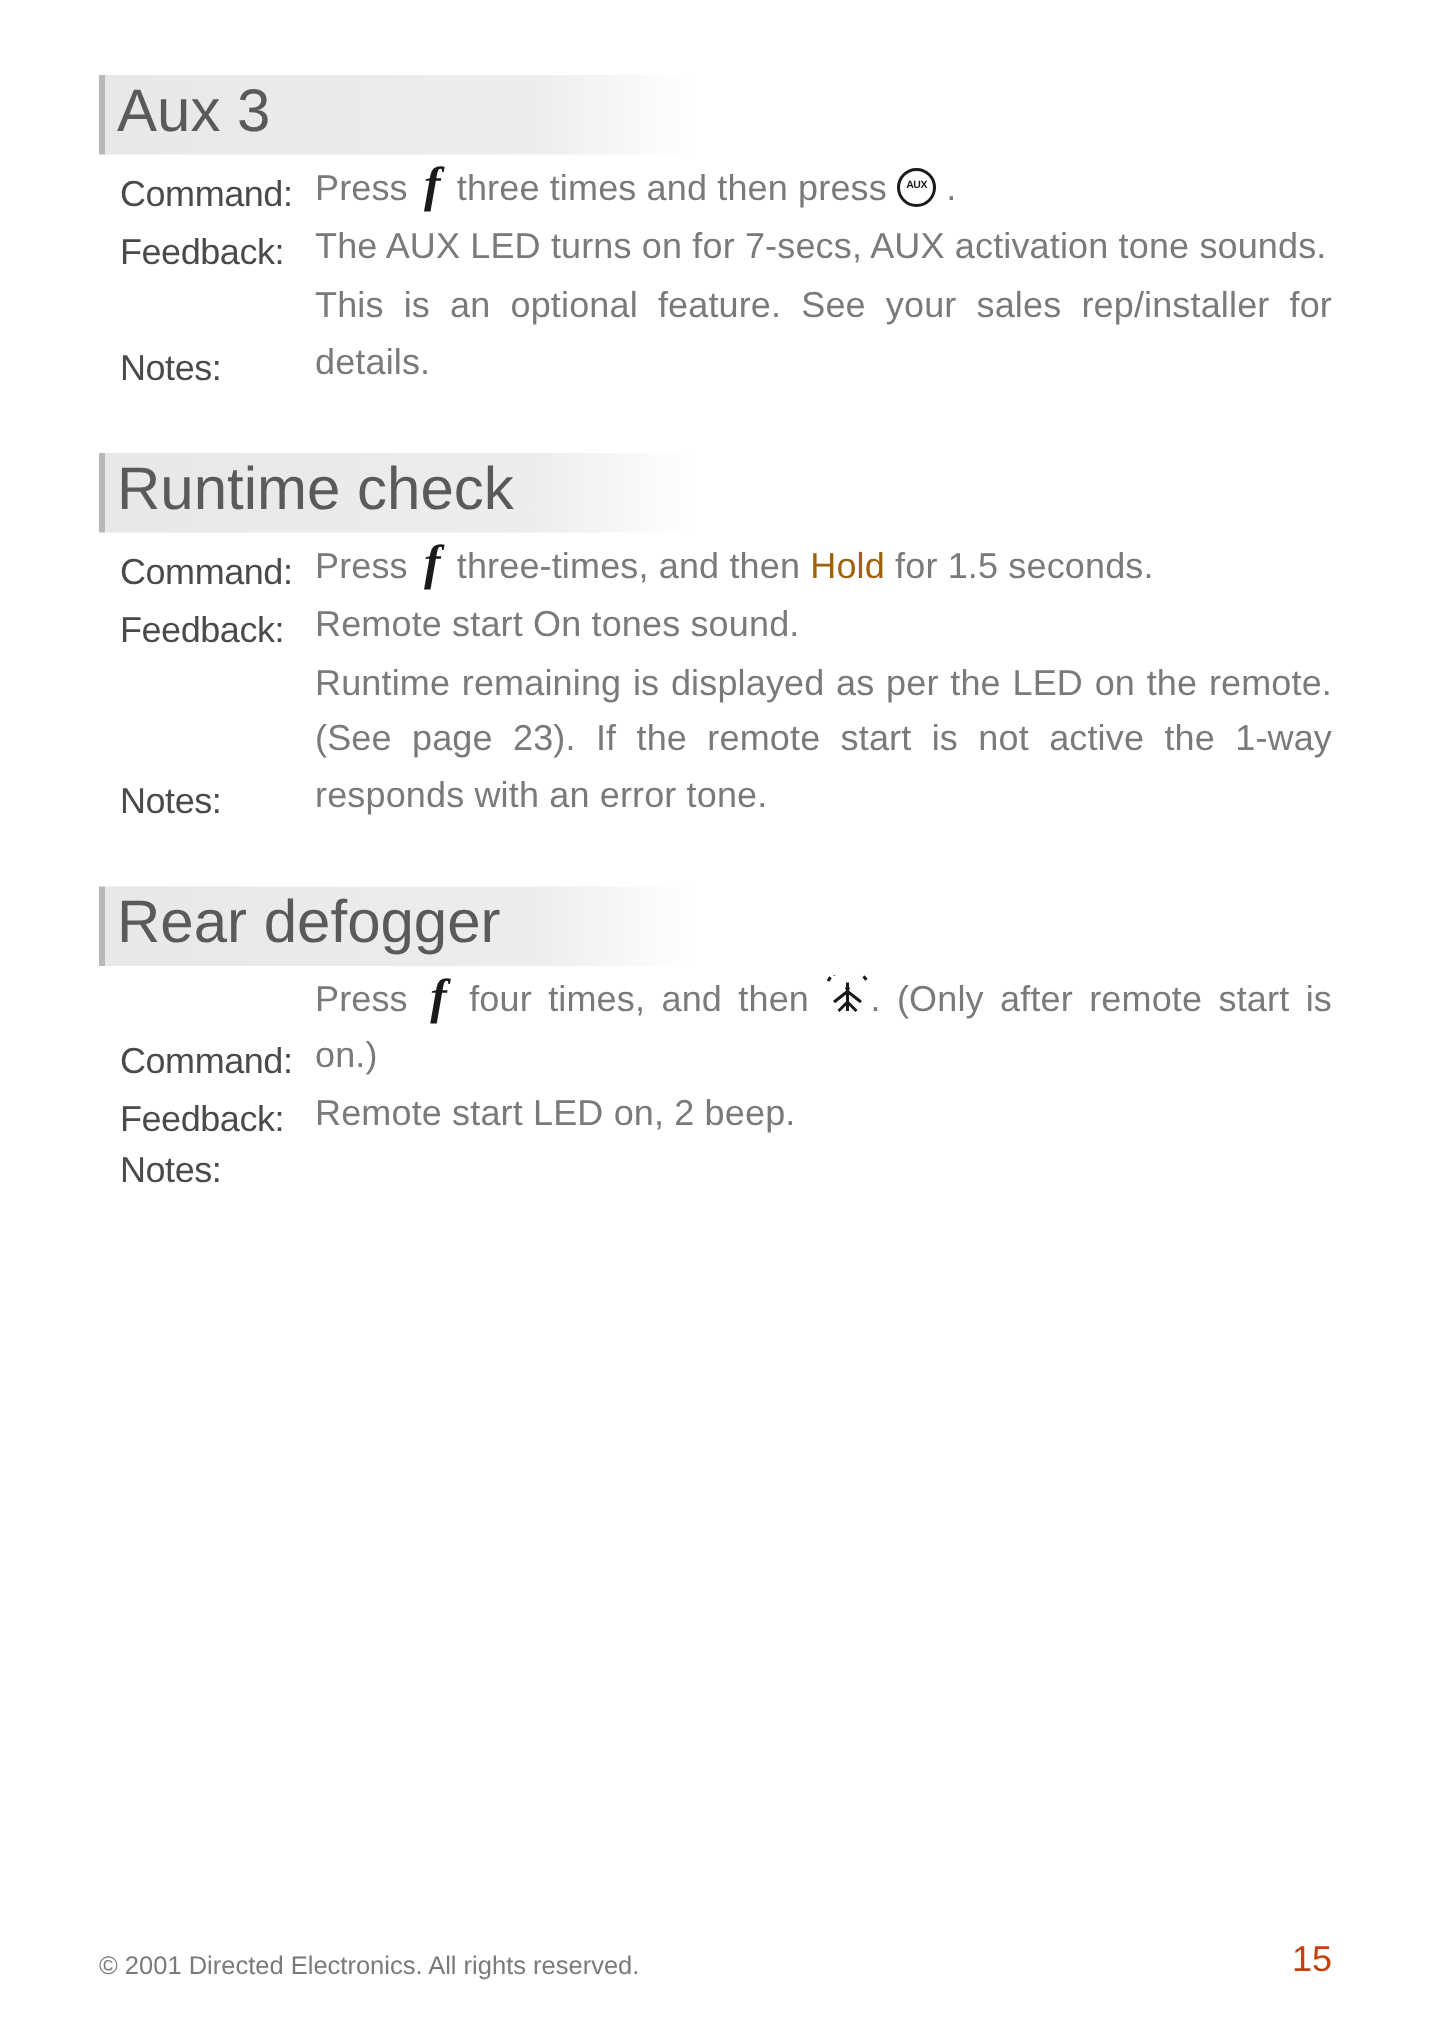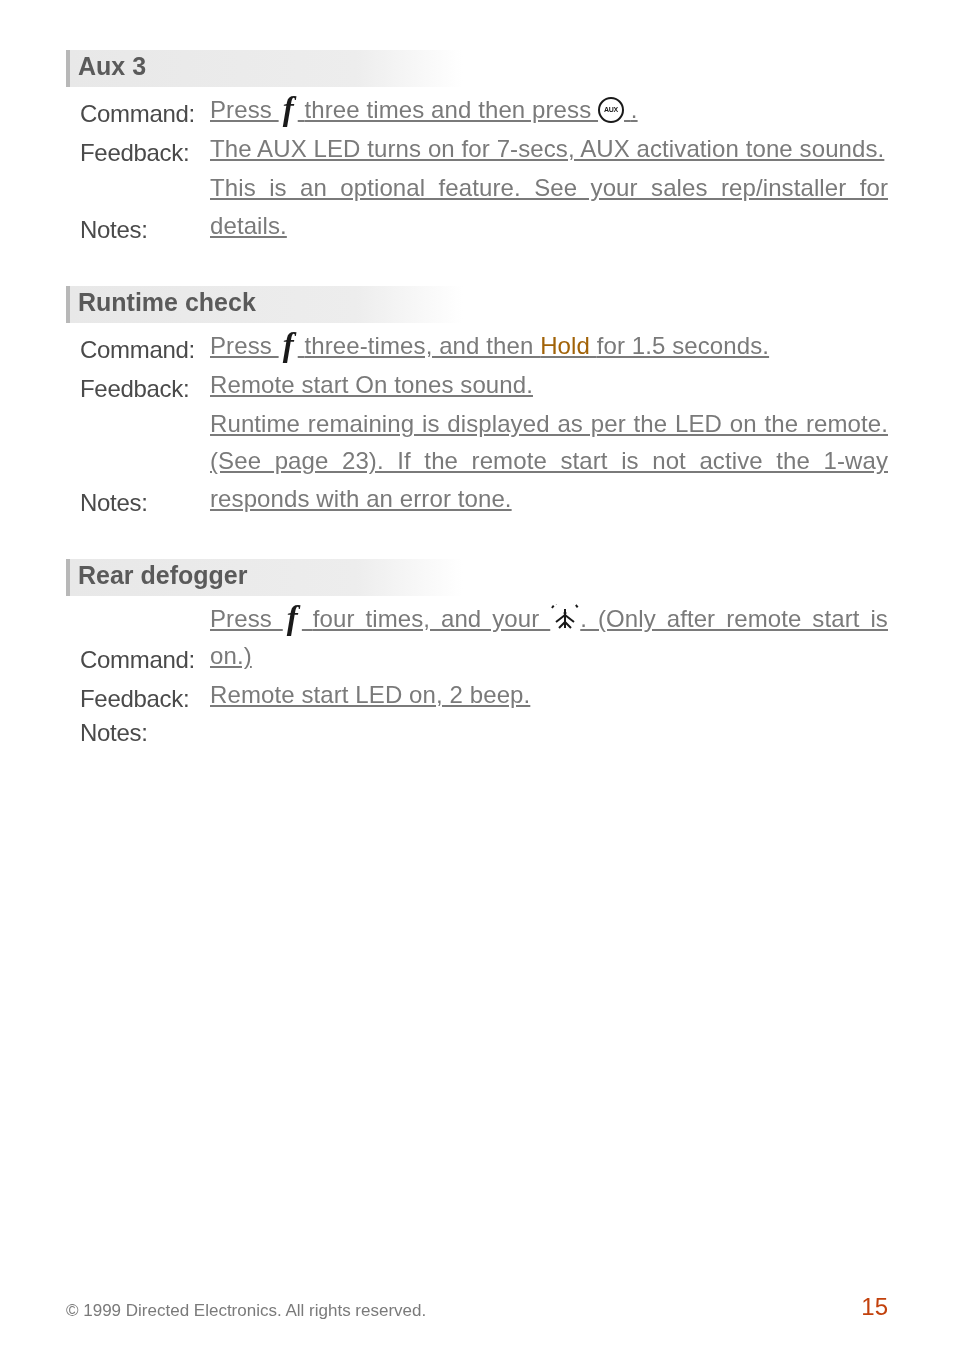--- a/index.html
+++ b/index.html
@@ -11,23 +11,23 @@
       width: 954px;
       height: 1359px;
       font-family: 'Futura', 'Century Gothic', 'Avant Garde', sans-serif;
       font-weight: 300;
       background: #ffffff;
       color: #6b6b6b;
       position: relative;
       padding: 50px 66px 40px 66px;
     }
     .section-heading {
-      font-size: 25px;
+      font-size: 40px;
       color: #5a5a5a;
-      font-weight: 700;
+      font-weight: 400;
       border-left: 4px solid #B8B8B8;
       padding-left: 8px;
       padding-top: 2px;
       padding-bottom: 6px;
       background: linear-gradient(to right, #E8E8E8 0%, #EDEDED 35%, #ffffff 48%);
       display: block;
       margin-bottom: 4px;
     }
     .content-block {
       padding-left: 14px;
@@ -48,21 +48,20 @@
       padding-top: 4px;
     }
     .value-col {
       flex: 1;
       font-size: 24px;
       color: #7a7a7a;
       font-weight: 300;
       line-height: 1.55;
       text-align: justify;
       letter-spacing: 0.1px;
-      text-decoration: underline;
     }
     .value-col .bold {
       color: #a16207;
       font-weight: 500;
     }
     .f-icon {
       font-family: 'Brush Script MT', 'Lucida Handwriting', cursive;
       font-size: 33px;
       font-weight: bold;
       font-style: italic;
@@ -172,21 +171,21 @@
   </div>
 </div>
 
 <div class="section-heading">Rear defogger</div>
 <div class="content-block">
   <div class="row">
     <div class="label-col"><span>Command</span>:</div>
     <div class="value-col">
       <span>Press </span>
       <span class="f-icon">f</span>
-      <span> four times, and your </span>
+      <span> four times, and then </span>
       <span class="defog-icon">
         <svg width="30" height="26" viewBox="0 0 30 26">
           <path d="M 2 4 A 15 15 0 0 1 28 4" fill="none" stroke="#1a1a1a" stroke-width="2" stroke-dasharray="3,2.5"></path>
           <line x1="15" y1="5" x2="15" y2="24" stroke="#1a1a1a" stroke-width="2"></line>
           <circle cx="15" cy="9" r="1.5" fill="#1a1a1a"></circle>
           <path d="M 9 24 L 15 18 L 21 24" fill="none" stroke="#1a1a1a" stroke-width="2"></path>
           <path d="M 6 18 L 15 11 L 24 18" fill="none" stroke="#1a1a1a" stroke-width="2"></path>
         </svg>
       </span><span>. (Only after remote start is on.)</span>
     </div>
@@ -194,15 +193,15 @@
   <div class="row">
     <div class="label-col"><span>Feedback</span>:</div>
     <div class="value-col">Remote start LED on, 2 beep.</div>
   </div>
   <div class="row">
     <div class="label-col"><span>Notes</span>:</div>
   </div>
 </div>
 
 <div class="footer">
-  <span class="copyright">© 1999 Directed Electronics. All rights reserved.</span>
+  <span class="copyright">© 2001 Directed Electronics. All rights reserved.</span>
   <span class="page-num">15</span>
 </div>
 
 </body></html>

